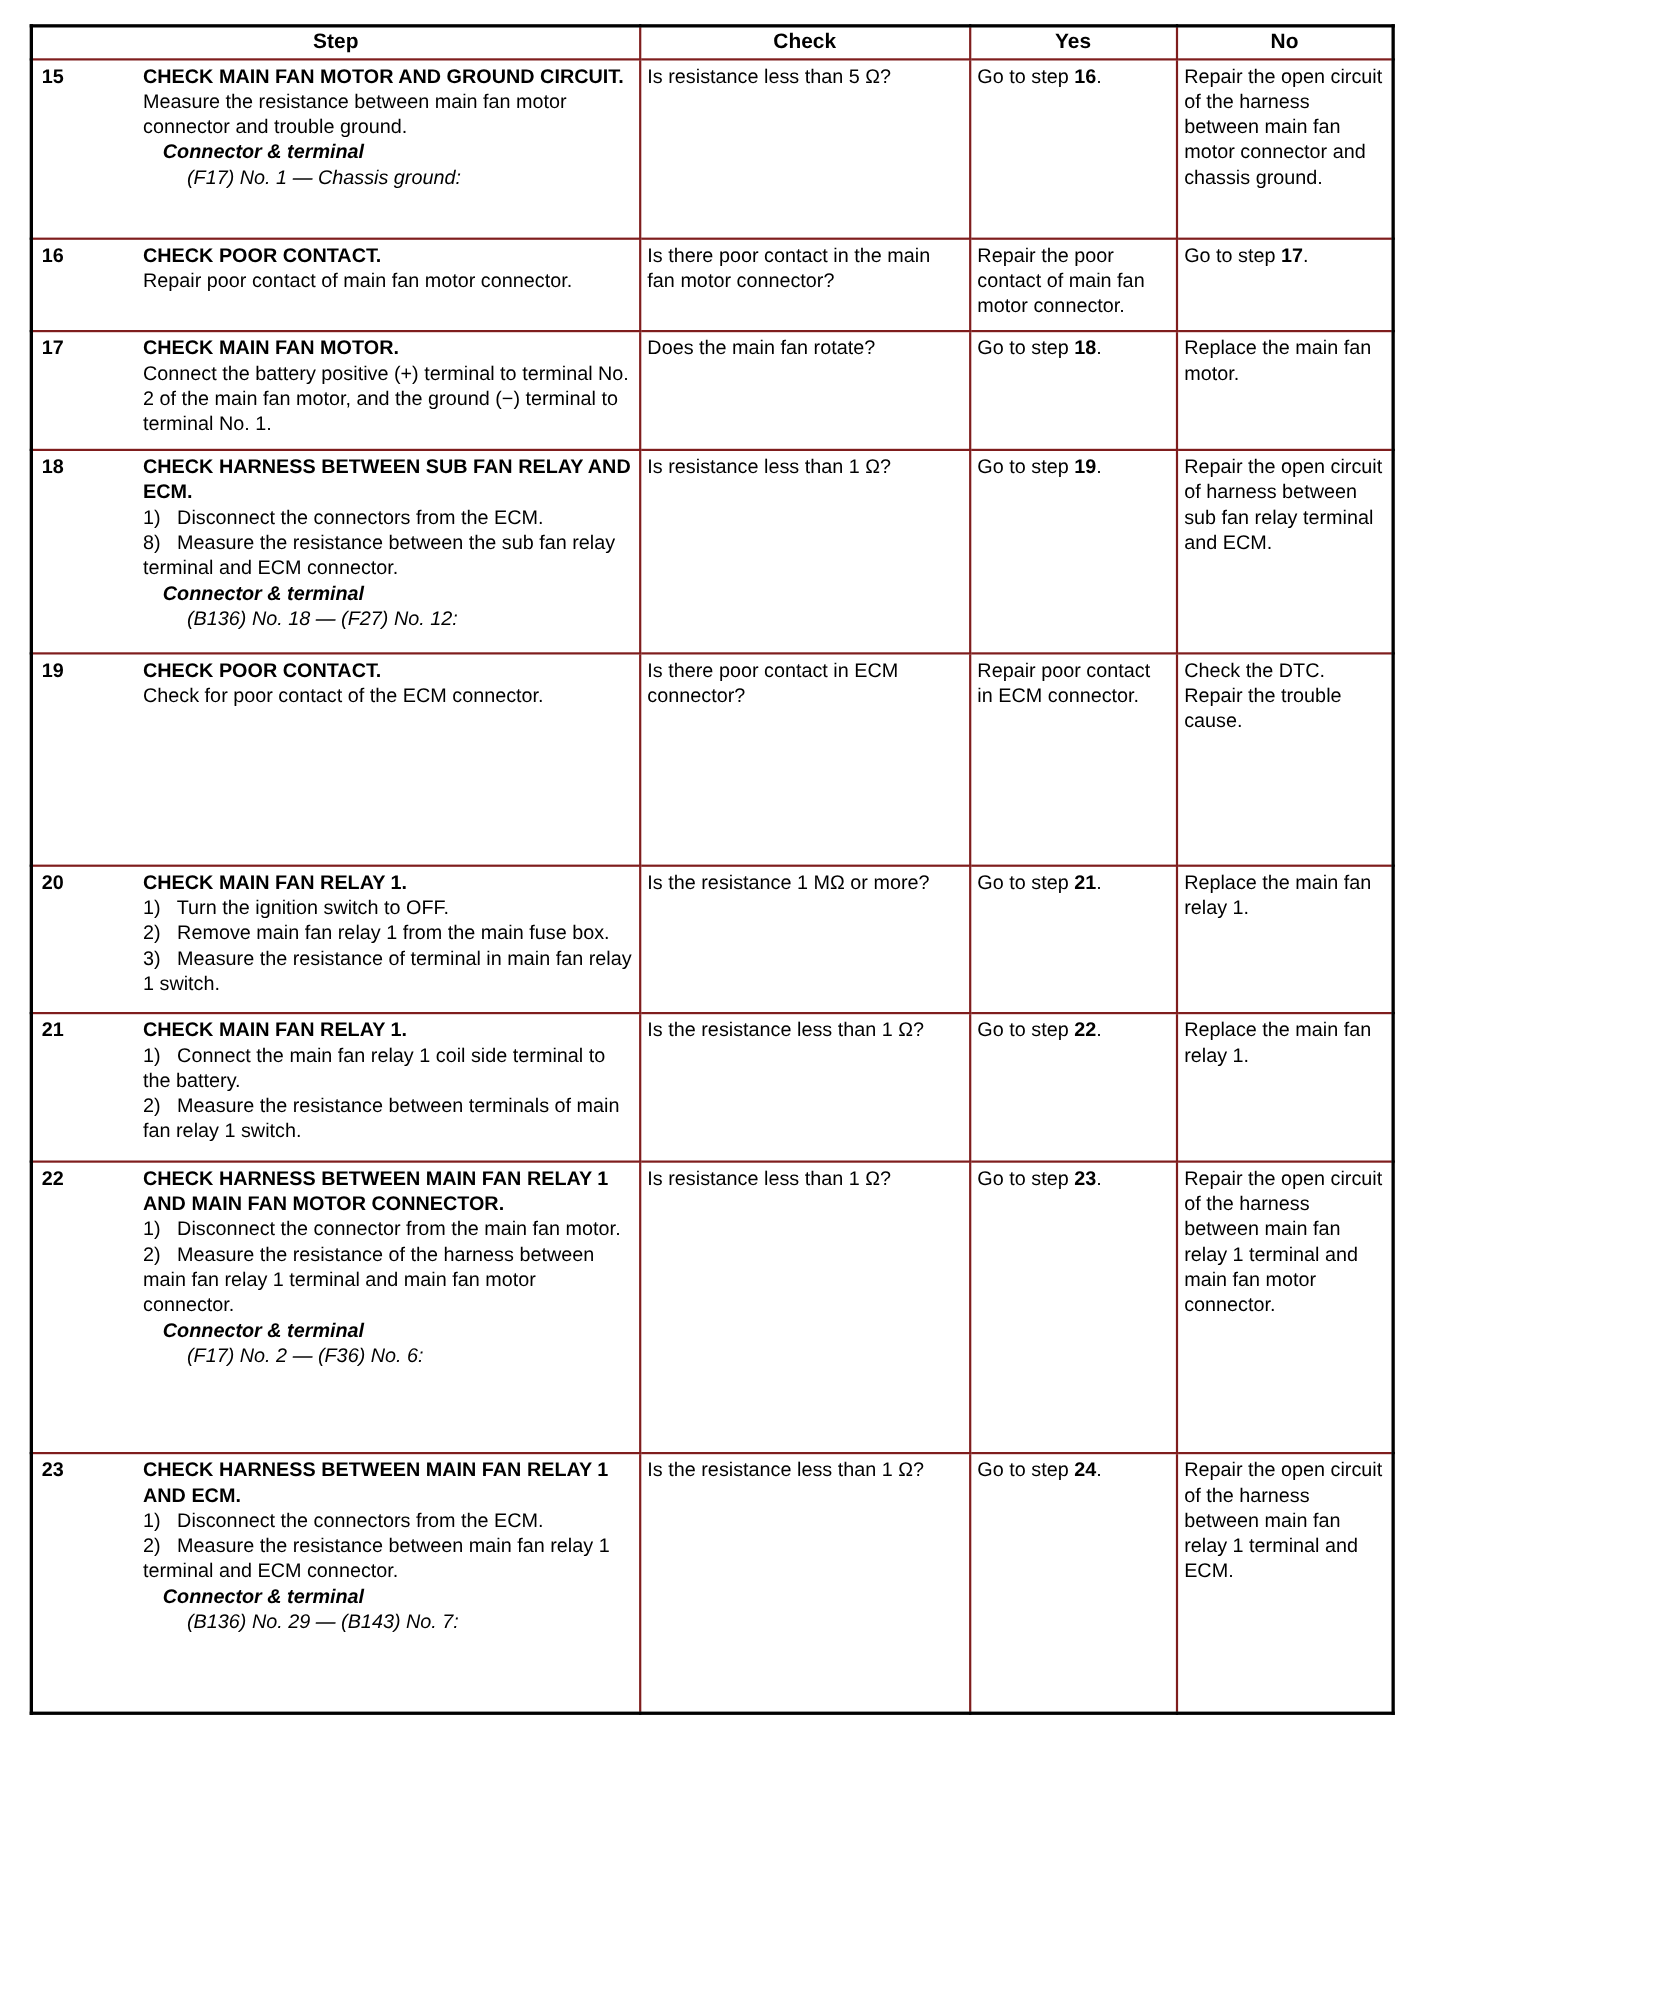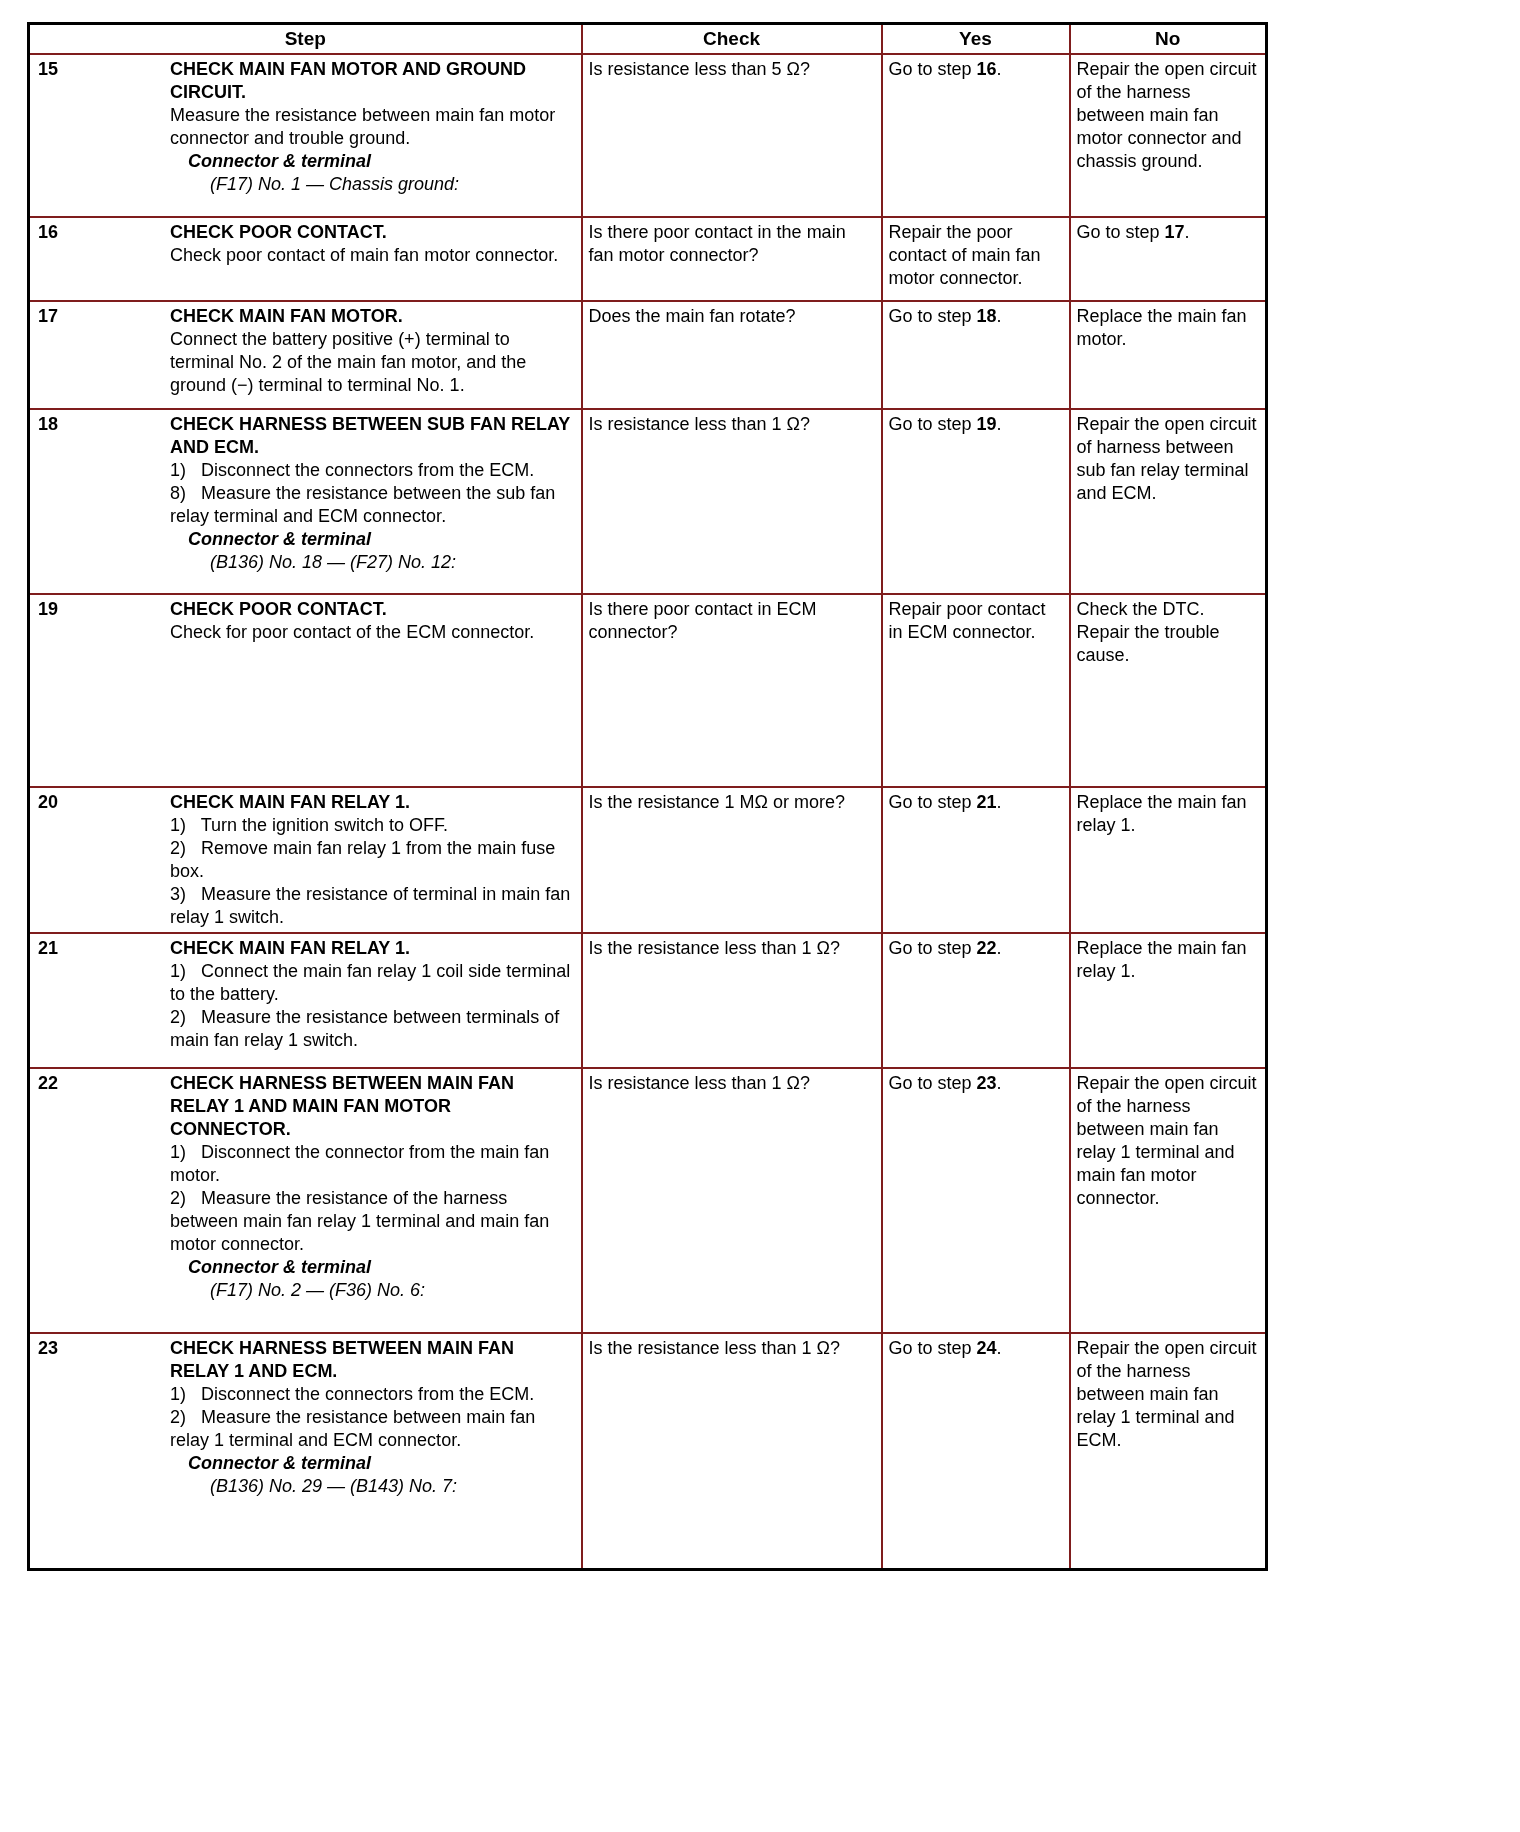--- a/index.html
+++ b/index.html
@@ -39,21 +39,21 @@
     padding: 2px 4px;
     line-height: 24px;
     vertical-align: middle;
   }
   td {
     font-size: 18px;
     line-height: 23px;
     padding: 3px 6px;
   }
   td.step-cell { padding: 0; }
-  .step-wrap { display: flex; align-items: flex-start; gap: 40px; }
+  .step-wrap { display: flex; align-items: flex-start; }
   .step-num {
     flex: 0 0 100px;
     width: 100px;
     padding: 3px 4px 0 8px;
     font-weight: bold;
     box-sizing: border-box;
   }
   .step-body {
     flex: 1 1 auto;
     padding: 3px 6px 3px 0;
@@ -110,21 +110,21 @@
         <td class="check-cell">Is resistance less than 5 Ω?</td>
         <td class="yes-cell"><span>Go to step </span><span class="b">16</span><span>.</span></td>
         <td class="no-cell"><span>Repair the open circuit of the harness between main fan motor connector and chassis ground.</span></td>
       </tr>
       <tr class="r1">
         <td class="step-cell">
           <div class="step-wrap">
             <div class="step-num">16</div>
             <div class="step-body">
                 <div class="p t">CHECK POOR CONTACT.</div>
-                <div class="p n">Check poor contact of main fan motor connector.</div>
+                <div class="p n">Repair poor contact of main fan motor connector.</div>
               </div>
           </div>
         </td>
         <td class="check-cell">Is there poor contact in the main fan motor connector?</td>
         <td class="yes-cell"><span>Repair the poor contact of main fan motor connector.</span></td>
         <td class="no-cell"><span>Go to step </span><span class="b">17</span><span>.</span></td>
       </tr>
       <tr class="r2">
         <td class="step-cell">
           <div class="step-wrap">

